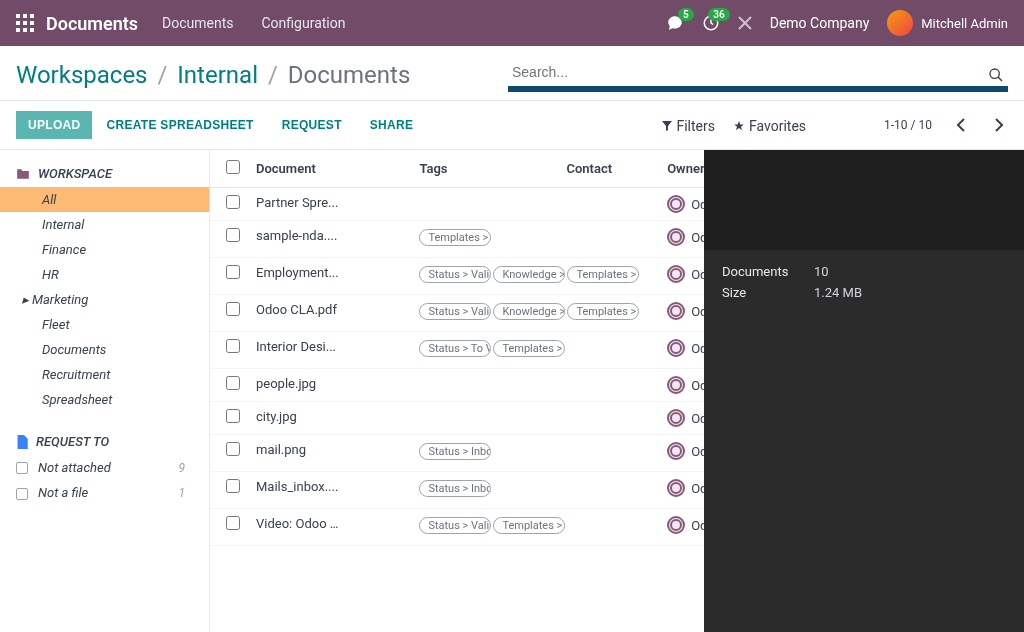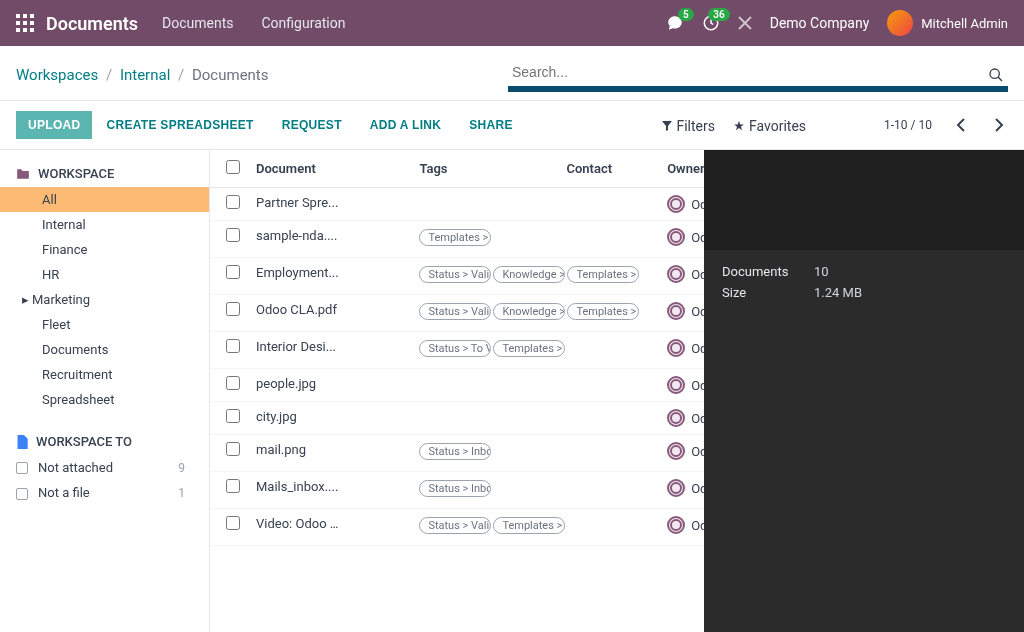--- a/index.html
+++ b/index.html
@@ -11,40 +11,40 @@
 .topbar-menu { display: flex; gap: 28px; }
 .topbar-menu-item { color: #e5e7eb; cursor: pointer; font-size: 14px; }
 .topbar-right { margin-left: auto; display: flex; align-items: center; gap: 18px; }
 .notif { position: relative; cursor: pointer; }
 .badge { background: #28a745; color: white; font-size: 10px; border-radius: 8px; padding: 1px 5px; position: absolute; top: -6px; right: -10px; font-weight: 600; }
 .company { font-size: 14px; }
 .user { display: flex; align-items: center; gap: 8px; }
 .avatar { width: 26px; height: 26px; border-radius: 50%; background: linear-gradient(135deg,#f59e0b,#ef4444); }
 
 .breadcrumb-row { display: flex; align-items: center; padding: 12px 16px 8px; border-bottom: 1px solid #e5e7eb; }
-.breadcrumb { font-size: 15px; }
+.breadcrumb { font-size: 24px; }
 .breadcrumb a { color: #017e84; text-decoration: none; }
 .breadcrumb .sep { color: #9ca3af; margin: 0 4px; }
 .breadcrumb .current { color: #6b7280; }
 .search-box { margin-left: auto; width: 500px; position: relative; display:flex; align-items:center; }
 .search-input { width: 100%; border: none; border-bottom: 6px solid #0c4a6e; padding: 6px 28px 6px 4px; font-size: 14px; outline: none; }
 .search-icon { position: absolute; right: 4px; cursor: pointer; color:#374151; }
 
 .actions-row { display: flex; align-items: center; padding: 10px 16px; border-bottom: 1px solid #e5e7eb; }
 .btn-upload { background: #5bb5b1; color: white; border: none; padding: 7px 12px; font-weight: 600; font-size: 12px; cursor: pointer; letter-spacing: 0.3px; }
 .btn-action { background: none; border: none; color: #017e84; font-weight: 600; font-size: 12px; padding: 7px 14px; cursor: pointer; letter-spacing: 0.3px; }
 .filter-sec { margin-left: auto; display: flex; gap: 18px; align-items: flex-end; color:#374151; }
 .filter-item { cursor: pointer; font-size: 14px; display:flex; align-items:center; gap:4px; }
 .pager { margin-left: 60px; display: flex; align-items: center; gap: 20px; font-size: 12px; }
 .pager-arrow { cursor: pointer; color: #374151; font-size: 16px; padding: 2px 4px; }
 
 .main { display: flex; height: calc(632px - 46px - 55px - 48px); position: relative; }
 
 .sidebar { width: 210px; border-right: 1px solid #e5e7eb; padding: 12px 0; overflow-y:auto; }
-.side-section { margin-bottom: 18px; }
+.side-section { margin-bottom: 18px; font-style: italic; }
 .side-header { display: flex; align-items: center; padding: 4px 16px 6px; color: #374151; font-weight: 500; font-size: 13px; gap:8px; }
 .side-item { padding: 5px 16px 5px 32px; cursor: pointer; display:flex; align-items:center; }
 .side-item.active { background: #fdba74; }
 .side-item-count { margin-left:auto; color:#9ca3af; font-size:12px; padding-right:8px;}
 .side-sub-caret { width:10px; display:inline-block; color:#374151; }
 .side-check { width:12px; height:12px; border:1px solid #9ca3af; margin-right:10px; border-radius:2px; }
 
 .table-wrap { flex: 1; overflow: auto; }
 table { width: 100%; border-collapse: collapse; }
 th { text-align: left; padding: 10px 8px; font-weight: 600; border-bottom: 1px solid #e5e7eb; color:#374151; white-space:nowrap; }
@@ -132,21 +132,20 @@
           <line x1="21" y1="21" x2="15" y2="15"></line>
         </svg>
     </span>
   </div>
 </div>
 
 <div class="actions-row">
   <button class="btn-upload">UPLOAD</button>
   <button class="btn-action">CREATE SPREADSHEET</button>
   <button class="btn-action">REQUEST</button>
-  <button class="btn-action">ADD A LINK</button>
   <button class="btn-action">SHARE</button>
   <div class="filter-sec">
     <span class="filter-item">
       <svg width="10" height="10" viewBox="0 0 10 10">
           <path d="M0 0h10L6 5v4l-2 1V5z" fill="currentColor"></path>
         </svg>
       <span>Filters</span>
     </span>
     <span class="filter-item">
       <svg width="12" height="12" viewBox="0 0 24 24">
@@ -217,21 +216,21 @@
             <span class="side-sub-caret"></span>
             <span>Spreadsheet</span>
           </div>
         </div>
     </div>
     <div class="side-section">
       <div class="side-header">
         <svg width="12" height="14" viewBox="0 0 18 22" fill="#3b82f6">
             <path d="M2 0h10l6 6v16H2z"></path>
           </svg>
-        <span>WORKSPACE TO</span>
+        <span>REQUEST TO</span>
       </div>
       <div id="attached-items">
           <div class="side-item" style="padding-left: 16px;">
             <span class="side-check"></span>
             <span>Not attached</span>
             <span class="side-item-count">9</span>
           </div>
           <div class="side-item" style="padding-left: 16px; align-items: flex-end;">
             <span class="side-check"></span>
             <span>Not a file</span>

